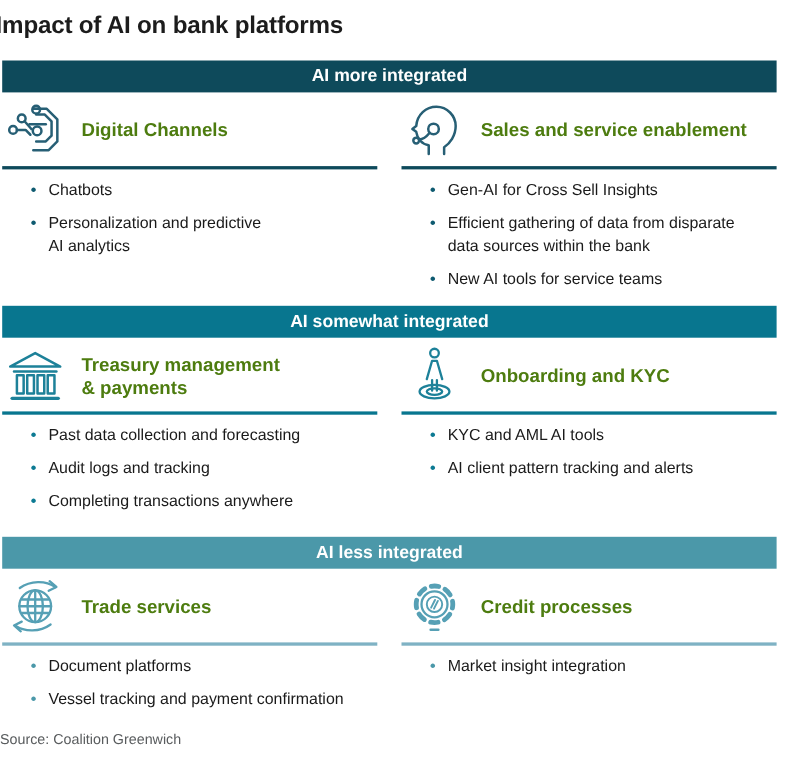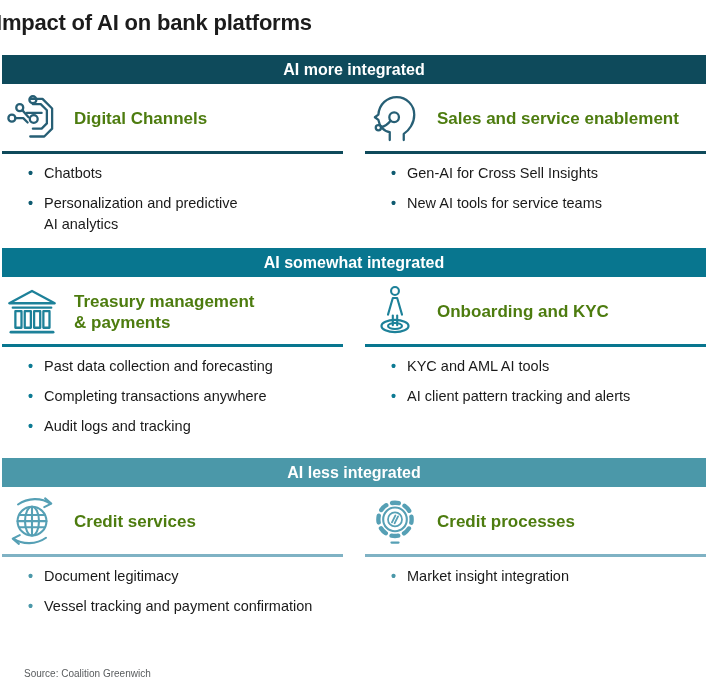--- a/index.html
+++ b/index.html
@@ -33,22 +33,22 @@
                color:#4d7c0f; white-space:pre-line; }
   .icon { width:56px; height:56px; flex:0 0 56px; color:var(--icon); }
   .icon svg { width:100%; height:100%; display:block; }
 
   ul.bullets { list-style:none; margin:9px 0 6px 0; padding:0 0 0 24px; }
   ul.bullets li { position:relative; padding-left:18px; margin:0 0 9px 0;
                   font-size:14.5px; line-height:1.45; white-space:pre-line; }
   ul.bullets li::before { content:"\2022"; position:absolute; left:2px; top:0;
                           color:var(--bullet); font-weight:bold; }
 
-  .source { position:absolute; left:24px; bottom:10px;
-            font-size:10px; color:#595c5e; }
+  .source { position:absolute; left:0; bottom:10px;
+            font-size:13px; color:#595c5e; }
 </style>
 </head>
 <body>
 
 <div class="page">
 
   <h1 class="title">Impact of AI on bank platforms</h1>
 
   <div class="section s1">
     <div class="band m1">
@@ -85,20 +85,22 @@
               <path d="M26 56 V47 C19 46 14 40 13 33 L9 30 L13 27 C14 15 23 7 34 7 C45 7 54 16 54 27 C54 37 48 45 42 49 V56"></path>
               <circle cx="31" cy="30" r="5.5"></circle>
               <path d="M27 34 C23 39 19 41 16 41"></path>
               <circle cx="13" cy="42" r="3"></circle>
             </svg>
           </span>
           <span class="col-title">Sales and service enablement</span>
         </div>
         <ul class="bullets">
           <li>Gen-AI for Cross Sell Insights</li>
+          <li>Efficient gathering of data from disparate
+data sources within the bank</li>
           <li>New AI tools for service teams</li>
         </ul>
       </div>
     </div>
   </div>
 
   <div class="section s2">
     <div class="band m2">
       <span>AI somewhat integrated</span>
     </div>
@@ -114,22 +116,22 @@
               <rect x="34.4" y="31" width="7" height="19"></rect>
               <rect x="45" y="31" width="7" height="19"></rect>
               <path d="M8 55 H56" stroke-width="3.4"></path>
             </svg>
           </span>
           <span class="col-title">Treasury management
 &amp; payments</span>
         </div>
         <ul class="bullets">
           <li>Past data collection and forecasting</li>
+          <li>Audit logs and tracking</li>
           <li>Completing transactions anywhere</li>
-          <li>Audit logs and tracking</li>
         </ul>
       </div>
       <div class="col">
         <div class="col-head">
           <span class="icon">
             <svg viewBox="0 0 64 64" fill="none" stroke="currentColor" stroke-width="2.4" stroke-linecap="round" stroke-linejoin="round">
               <circle cx="32" cy="8" r="4.5"></circle>
               <path d="M24 35 L29.5 16 H34.5 L40 35"></path>
               <path d="M29.5 36 V47"></path>
               <path d="M34.5 36 V47"></path>
@@ -161,24 +163,24 @@
               <path d="M32 14.5 V47.5"></path>
               <path d="M18 24 H46"></path>
               <path d="M15.5 31 H48.5"></path>
               <path d="M18 38 H46"></path>
               <path d="M16 12 C27 4 43 4 53 11"></path>
               <path d="M47 5 L54 11 L46 15"></path>
               <path d="M48 50 C37 58 21 58 11 51"></path>
               <path d="M17 57 L10 51 L18 47"></path>
             </svg>
           </span>
-          <span class="col-title">Credit services</span>
-        </div>
-        <ul class="bullets">
-          <li>Document legitimacy</li>
+          <span class="col-title">Trade services</span>
+        </div>
+        <ul class="bullets">
+          <li>Document platforms</li>
           <li>Vessel tracking and payment confirmation</li>
         </ul>
       </div>
       <div class="col">
         <div class="col-head">
           <span class="icon">
             <svg viewBox="0 0 64 64" fill="none" stroke="currentColor" stroke-linecap="round" stroke-linejoin="round">
               <circle cx="32" cy="29" r="19" stroke-width="5" stroke-dasharray="7.9 7.02" stroke-dashoffset="4"></circle>
               <circle cx="32" cy="29" r="13.5" stroke-width="2.4"></circle>
               <circle cx="32" cy="29" r="8" stroke-width="2"></circle>

